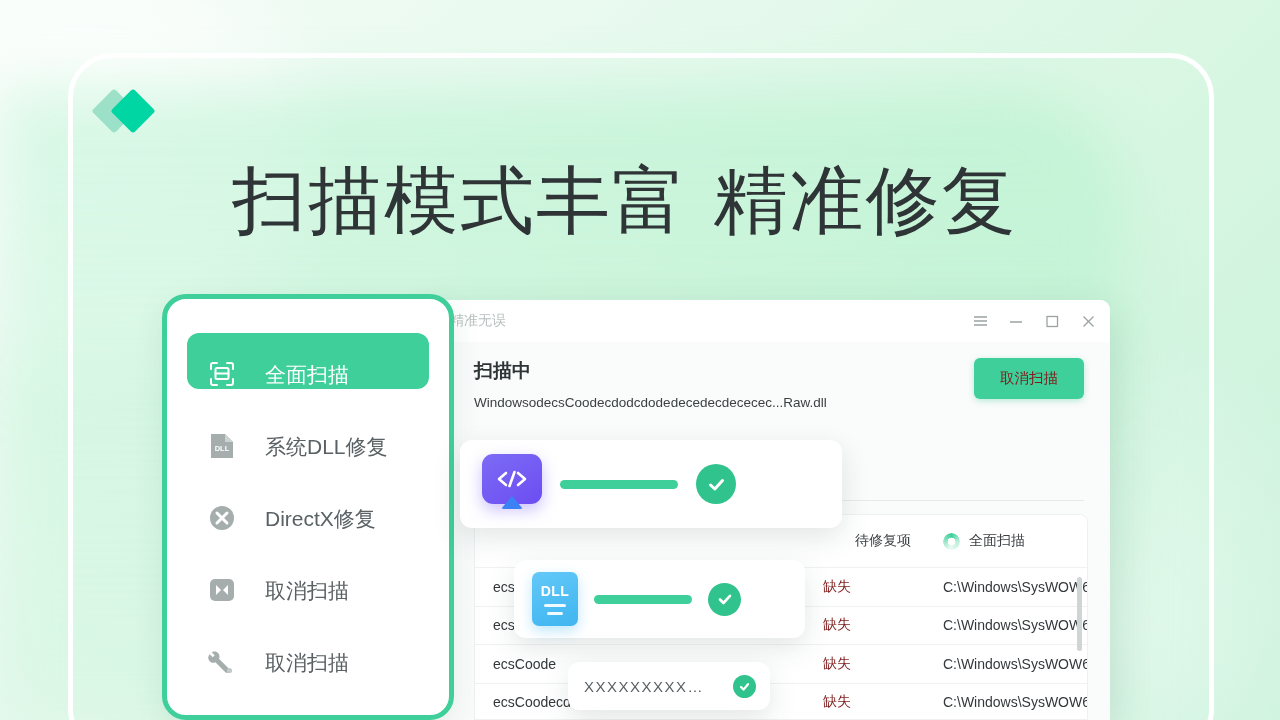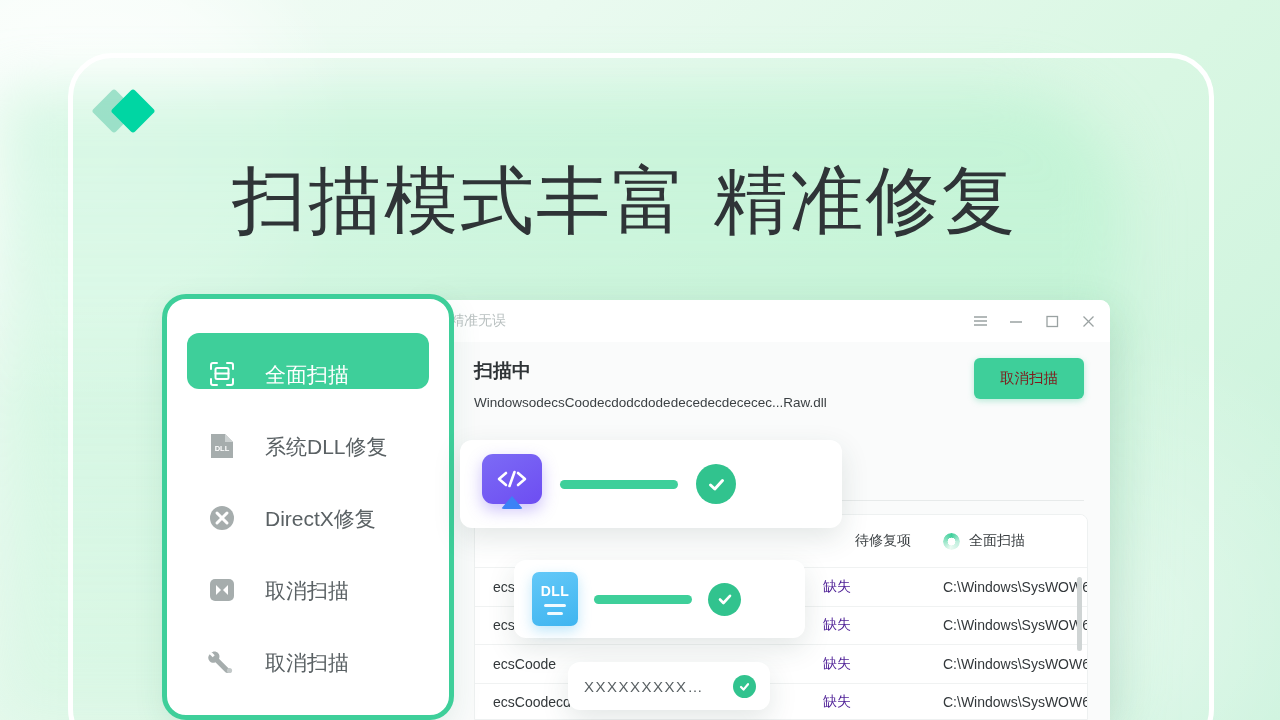--- a/index.html
+++ b/index.html
@@ -60,21 +60,21 @@
   .th-name{flex:0 0 330px;padding-left:18px;}
   .th-state{flex:0 0 120px;}
   .th-scan{flex:1;display:flex;align-items:center;gap:9px;justify-content:flex-start;}
   .spinner{width:17px;height:17px;border-radius:50%;flex:none;
       background:conic-gradient(from 0deg,#3ecf9a 0deg,#bdeedc 90deg,#eafaf2 190deg,#3ecf9a 360deg);
       -webkit-mask:radial-gradient(circle, transparent 32%, #000 34%);
       mask:radial-gradient(circle, transparent 32%, #000 34%);}
   .trow{display:flex;align-items:center;height:37.5px;font-size:14px;color:#33383b;
       border-top:1px solid #f0f2f2;}
   .td-name{flex:0 0 330px;padding-left:18px;white-space:nowrap;overflow:hidden;}
-  .td-state{flex:0 0 120px;color:#4c1d95;}
+  .td-state{flex:0 0 120px;color:#7f1d1d;}
   .td-path{flex:1;}
   .scrollbar{position:absolute;right:5px;top:62px;width:5px;height:74px;
       background:#cfd4d4;border-radius:3px;}
 
   
   .sidebar{position:absolute;left:162px;top:294px;width:292px;height:426px;
       background:#ffffff;border:5px solid #3ecf9a;border-radius:24px;box-sizing:border-box;
       padding:34px 20px 0 20px;box-shadow:0 10px 30px rgba(40,120,90,.10);}
   .nav-item{display:flex;align-items:flex-end;gap:28px;height:56px;border-radius:12px;
       padding-left:20px;margin-bottom:16px;cursor:pointer;}

